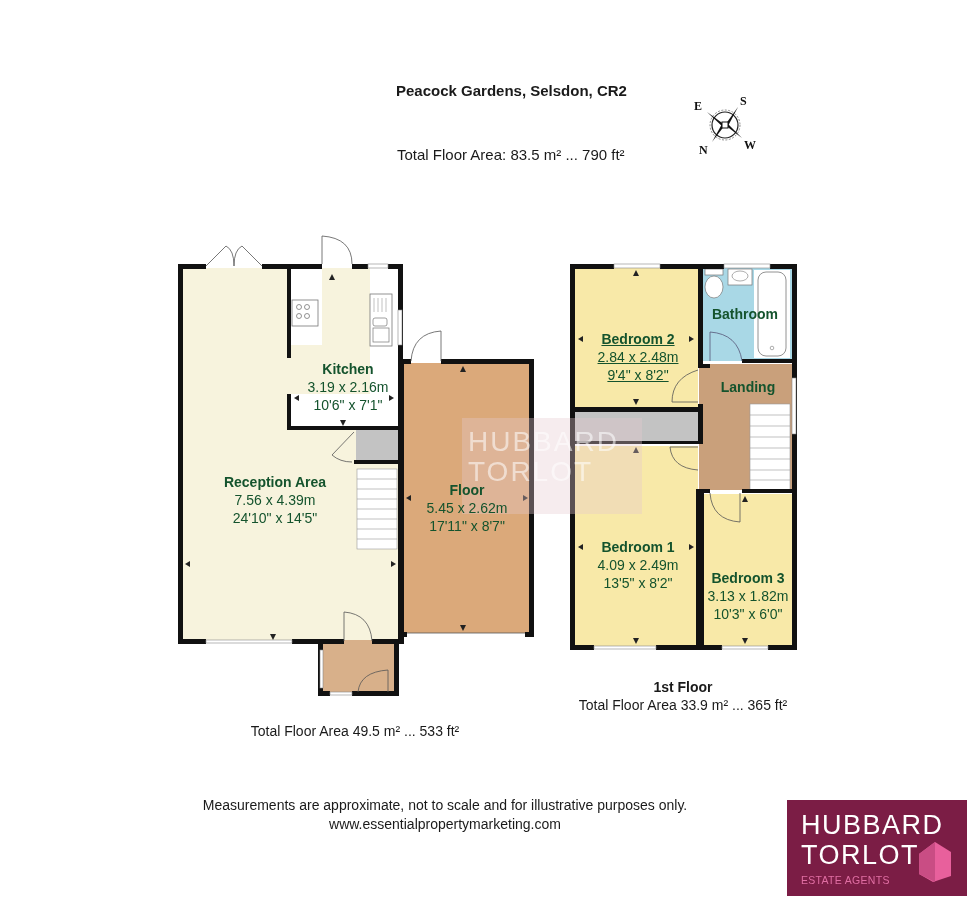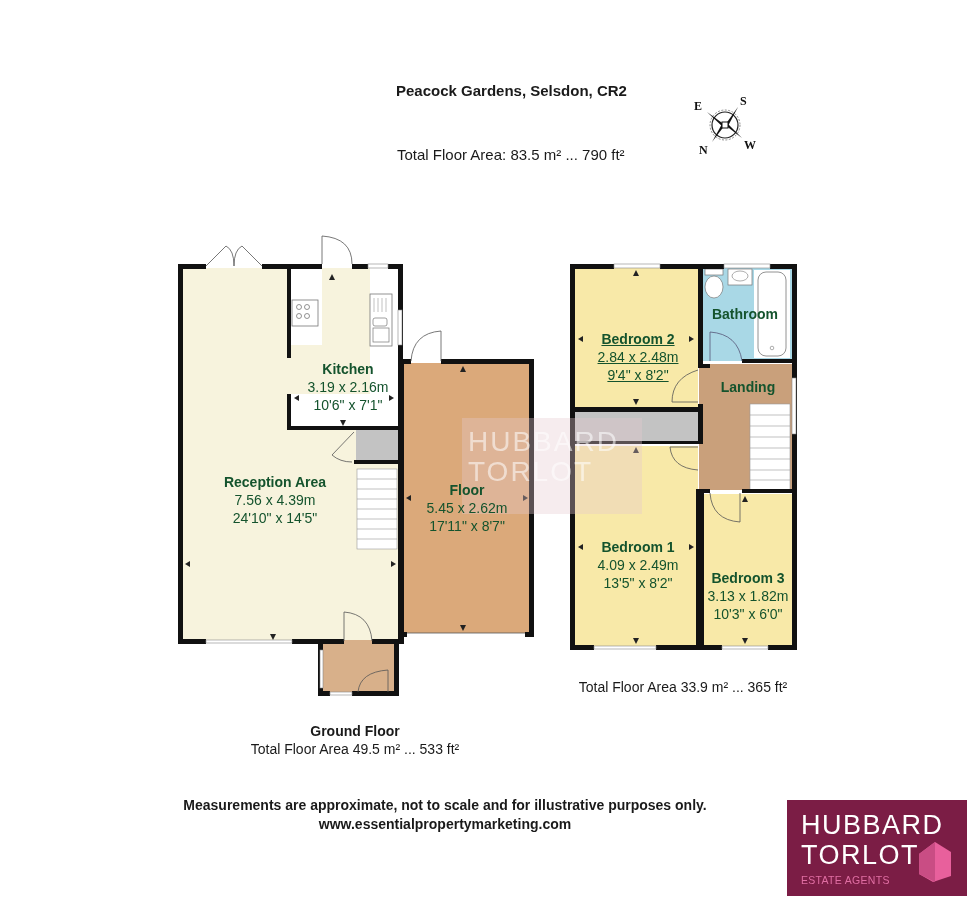--- a/index.html
+++ b/index.html
@@ -7,21 +7,21 @@
   .abs { position: absolute; }
   .hdr-title { left: 396px; top: 82px; font-size: 15px; font-weight: bold; text-align: center; }
   .hdr-area { left: 397px; top: 146px; font-size: 15px; }
   .compass { left: 692px; top: 92px; width: 70px; height: 70px; }
   .plan { left: 0; top: 0; width: 980px; height: 907px; }
   .lbl { position: absolute; text-align: center; font-size: 14px; line-height: 18px; color: #14532d; white-space: nowrap; }
   .lbl .nm { font-weight: bold; display: block; }
   .lbl span { display: block; }
   .floor-cap { position: absolute; text-align: center; font-size: 14px; line-height: 18px; white-space: nowrap; }
   .floor-cap .nm { font-weight: bold; display: block; }
-  .disclaimer { left: 0; width: 900px; top: 796px; text-align: center; font-size: 14px; line-height: 19px; font-weight: bold; }
+  .disclaimer { left: 0; width: 900px; top: 796px; text-align: center; font-size: 14px; line-height: 19px; }
   .disclaimer span { display: block; margin-left: -10px; }
   .logo { left: 787px; top: 800px; width: 180px; height: 96px; background: #7b1d45; }
   .logo .l1, .logo .l2 { position: absolute; left: 14px; color: #fff; font-size: 27px; letter-spacing: 1.5px; font-weight: normal; }
   .logo .l1 { top: 10px; }
   .logo .l2 { top: 40px; }
   .logo .l3 { position: absolute; left: 14px; top: 74px; color: #e06ea3; font-size: 10.5px; letter-spacing: 0.3px; }
   .logo .house { position: absolute; left: 128px; top: 38px; }
   .wm { left: 462px; top: 418px; width: 180px; height: 96px; background: rgba(230,200,205,0.35); }
   .wm .w1, .wm .w2 { position: absolute; left: 6px; color: rgba(255,255,255,0.55); font-size: 28px; letter-spacing: 2px; }
   .wm .w1 { top: 8px; }
@@ -259,24 +259,24 @@
   <span>4.09 x 2.49m</span>
   <span>13'5" x 8'2"</span>
 </div>
 <div class="lbl" style="left:700px; top:552px; width:96px;margin-top:17px;">
   <span class="nm">Bedroom 3</span>
   <span>3.13 x 1.82m</span>
   <span>10'3" x 6'0"</span>
 </div>
 
 <div class="floor-cap" style="left:220px; top:722px; width:270px;">
-  <span class="nm">Ground Floor</span>
   <span>Total Floor Area 49.5 m² ... 533 ft²</span>
 </div>
 <div class="floor-cap" style="left:548px; top:678px; width:270px;">
+  <span class="nm">1st Floor</span>
   <span>Total Floor Area 33.9 m² ... 365 ft²</span>
 </div>
 
 <div class="abs disclaimer">
   <span>Measurements are approximate, not to scale and for illustrative purposes only.</span>
   <span>www.essentialpropertymarketing.com</span>
 </div>
 
 <div class="abs logo">
   <span class="l1">HUBBARD</span>

